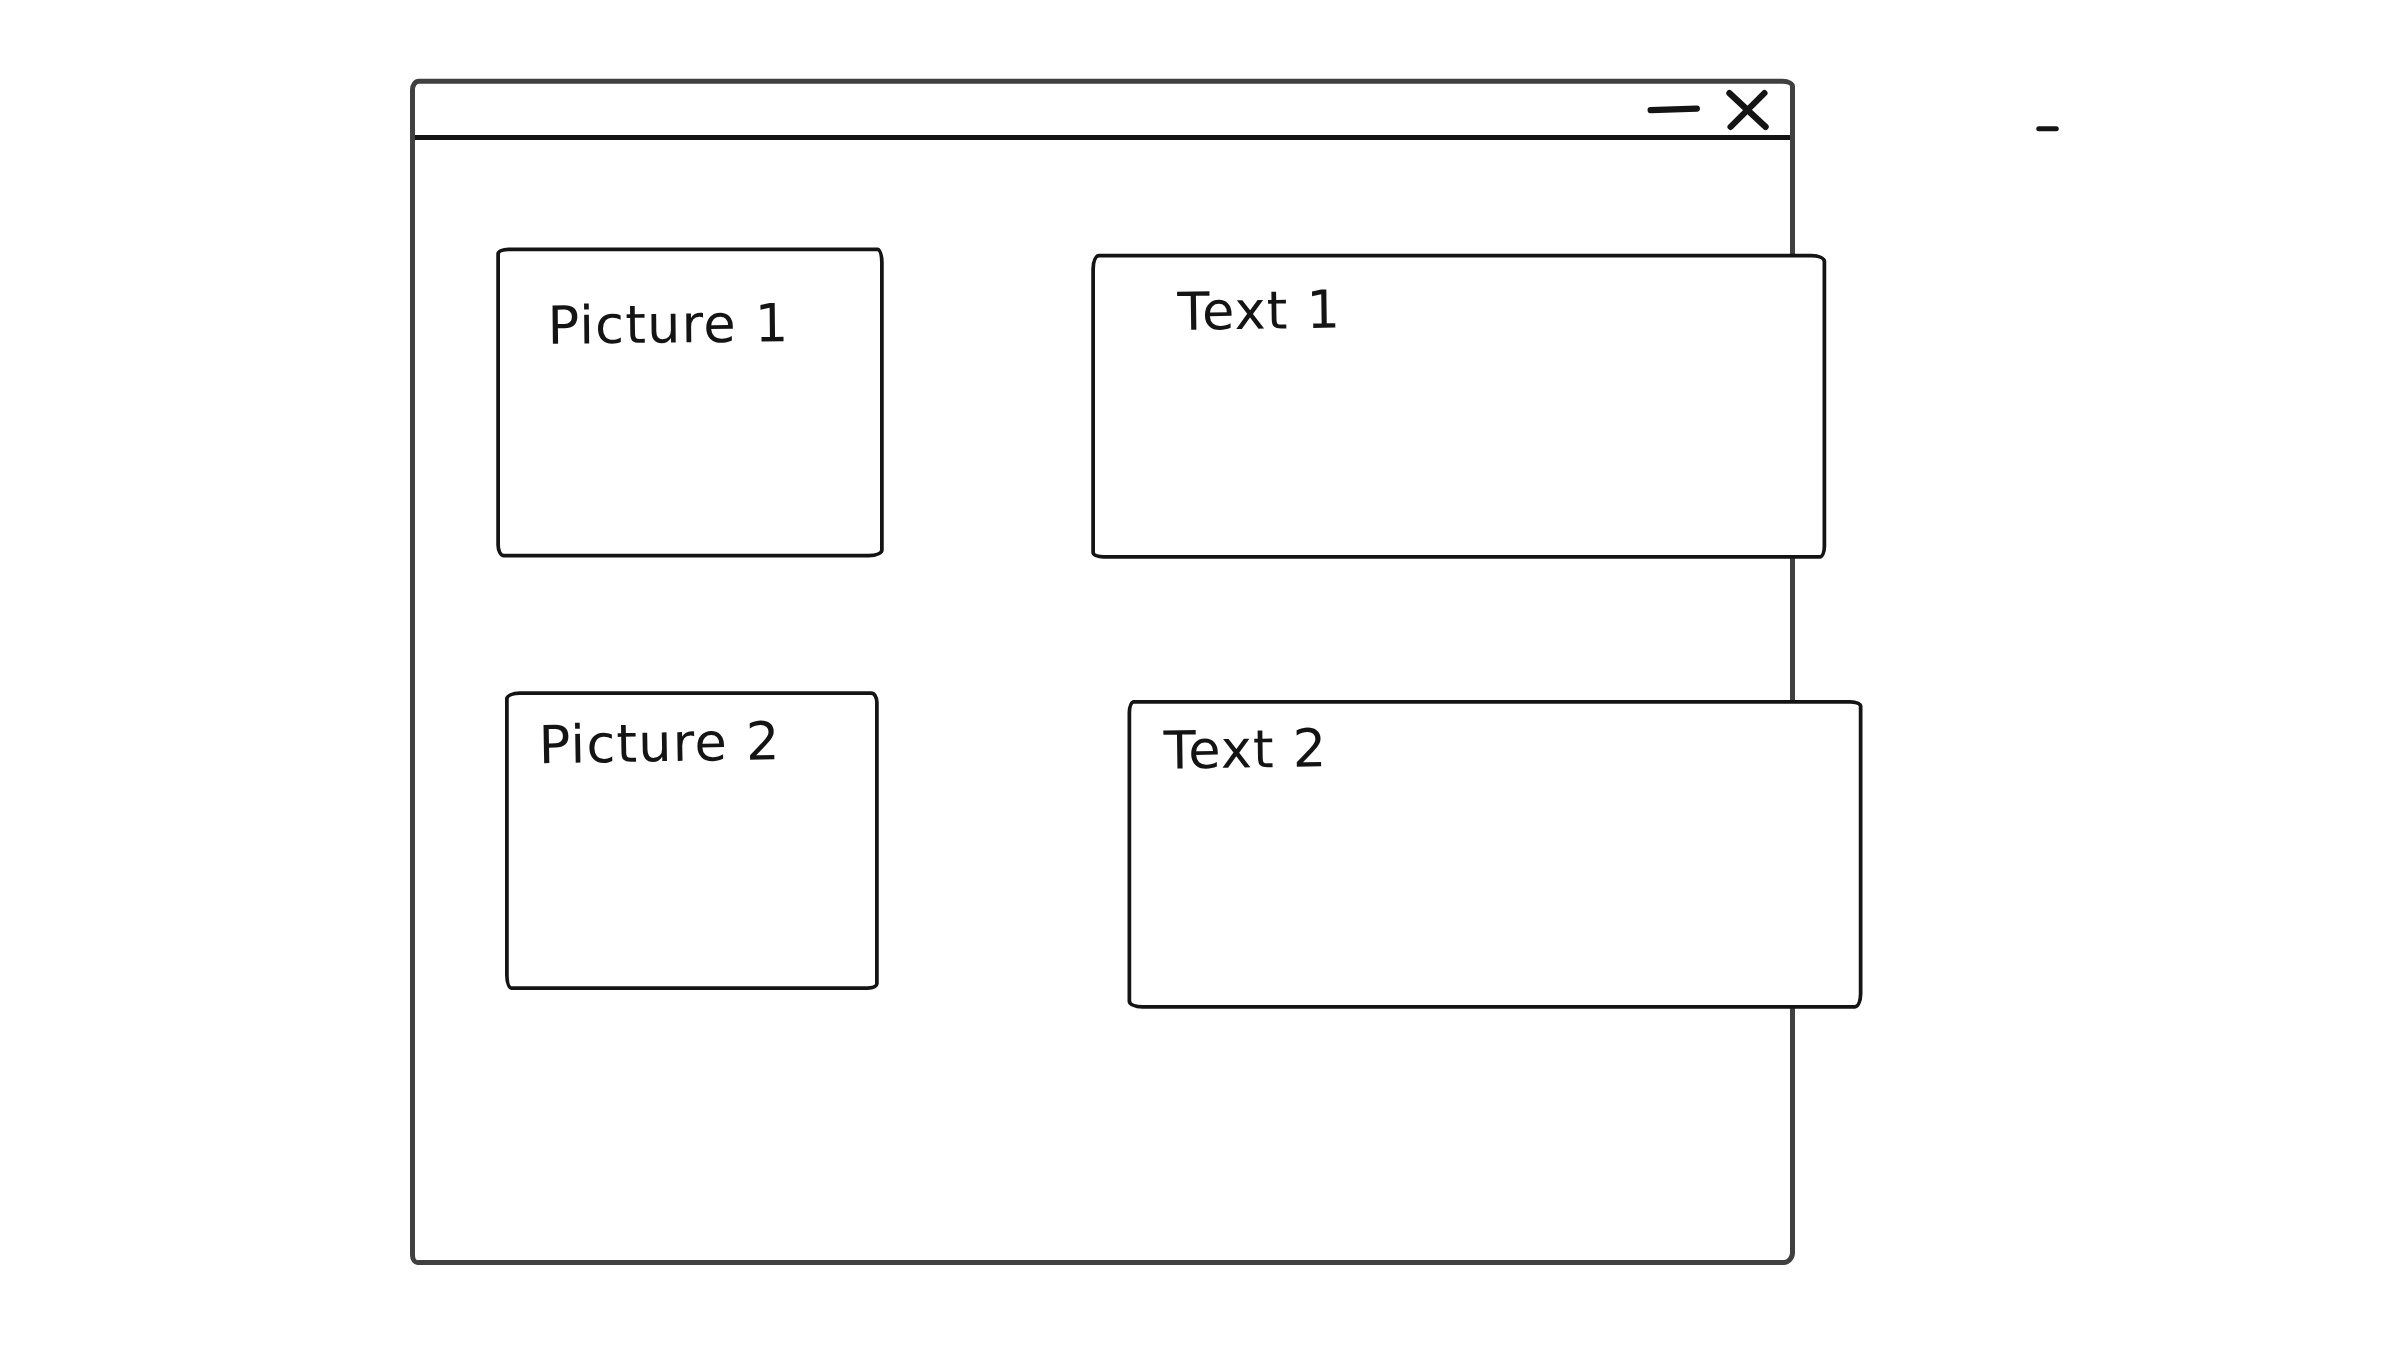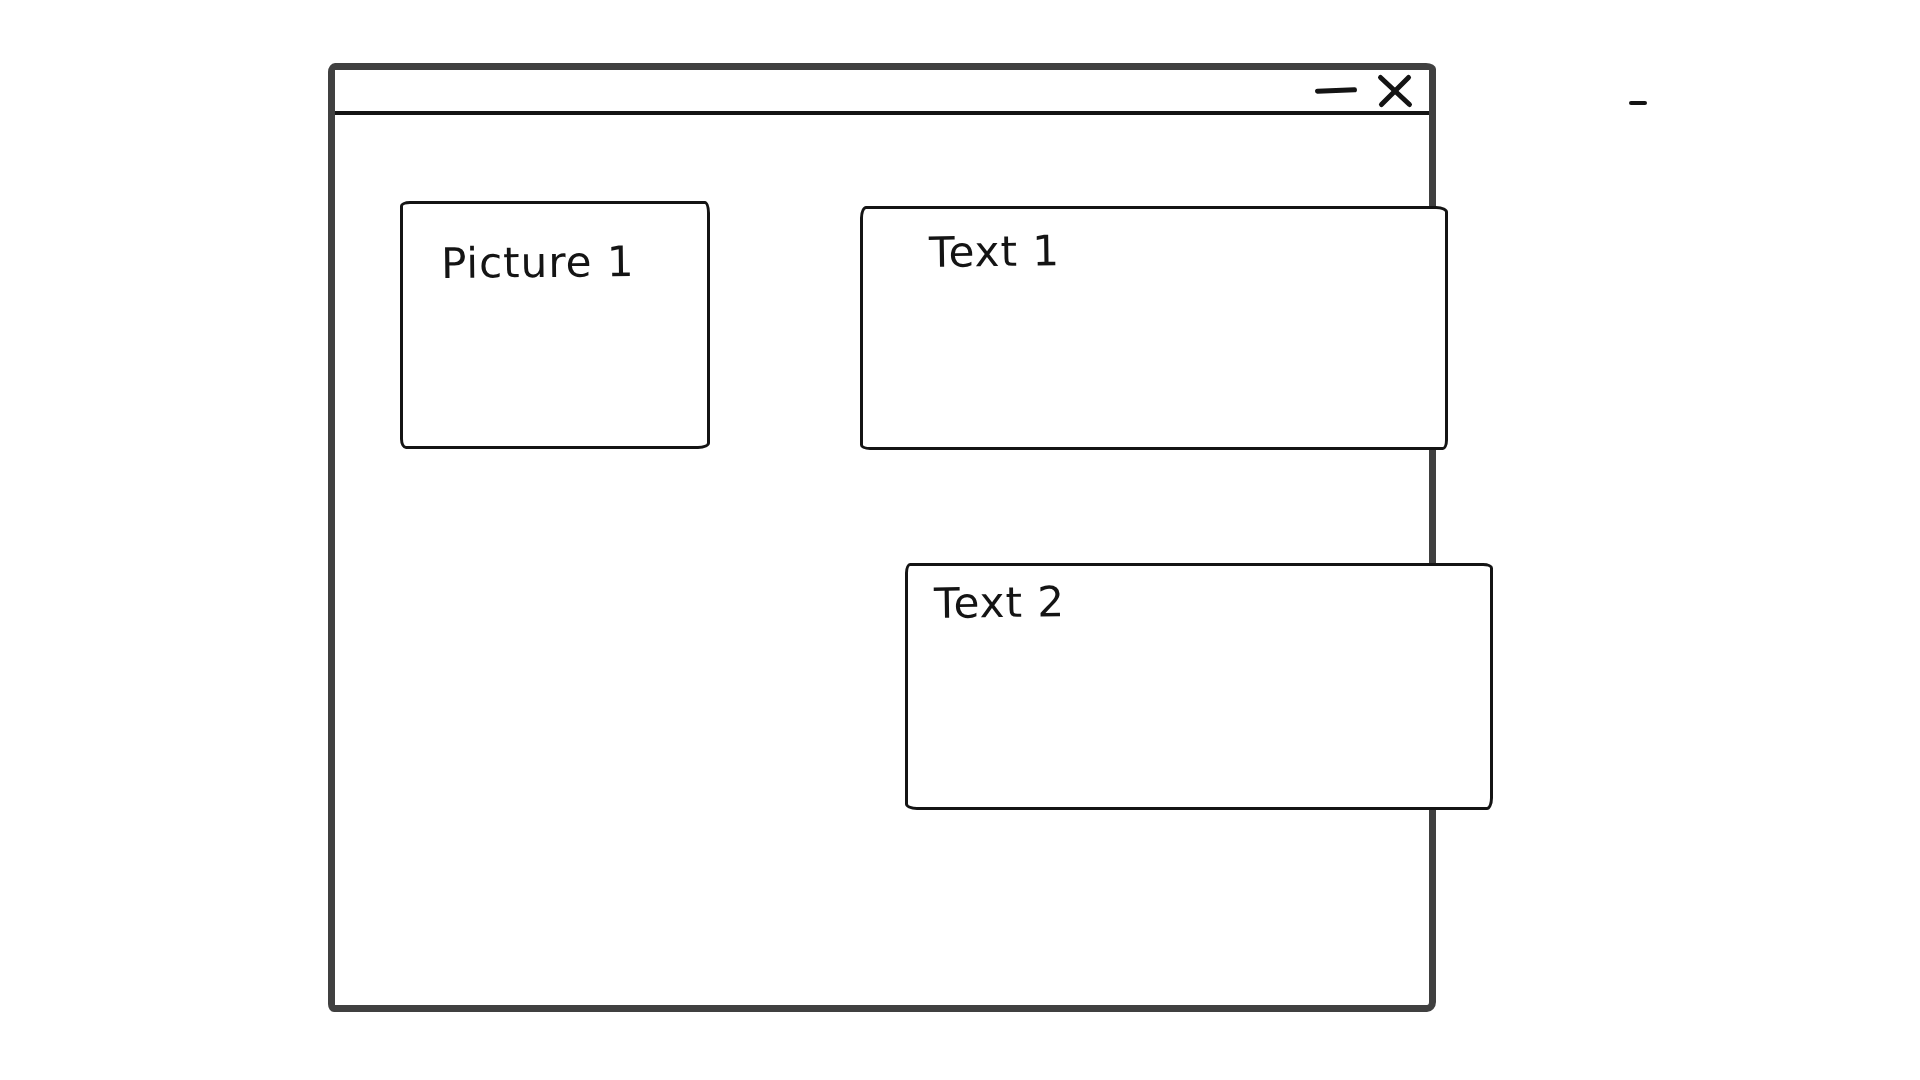--- a/index.html
+++ b/index.html
@@ -10,21 +10,21 @@
     overflow: hidden;
     color: #1a1a1a;
   }
   .stage { position: relative; width: 1920px; height: 1080px; }
 
   
   .app-window {
     position: absolute;
     left: 328px; top: 63px;
     width: 1108px; height: 949px;
-    border: 7px solid #404040;
+    border: 4px solid #404040;
     border-radius: 7px 10px 9px 6px / 9px 6px 10px 8px;
     background: #ffffff;
   }
   .title-bar {
     position: relative;
     height: 45px;
     border-bottom: 4px solid #141414;
     display: flex;
     align-items: center;
     justify-content: flex-end;
@@ -62,21 +62,21 @@
     border: 3px solid #141414;
     background: #ffffff;
   }
   .box-picture-1 {
     left: 65px; top: 131px;
     width: 310px; height: 248px;
     border-radius: 10px 5px 12px 6px / 5px 12px 6px 10px;
     padding: 36px 0 0 38px;
   }
   .box-text-1 {
-    left: 525px; top: 136px;
+    left: 541px; top: 136px;
     width: 588px; height: 244px;
     border-radius: 6px 12px 5px 10px / 12px 6px 10px 5px;
     padding: 20px 16px 0 66px;
   }
   .box-picture-2 {
     left: 72px; top: 486px;
     width: 299px; height: 239px;
     border-radius: 12px 6px 9px 5px / 6px 9px 5px 12px;
     padding: 16px 0 0 24px;
   }
@@ -119,20 +119,23 @@
     </div>
 
     <div class="sketch-box box-picture-1">
       <span class="box-label">Picture 1</span>
     </div>
 
     <div class="sketch-box box-text-1">
       <span class="box-label">Text 1</span>
     </div>
 
+    <div class="sketch-box box-picture-2">
+      <span class="box-label">Picture 2</span>
+    </div>
 
     <div class="sketch-box box-text-2">
       <span class="box-label">Text 2</span>
     </div>
 
   </div>
 
   <div class="titlebar-overshoot"></div>
 
 </div>

